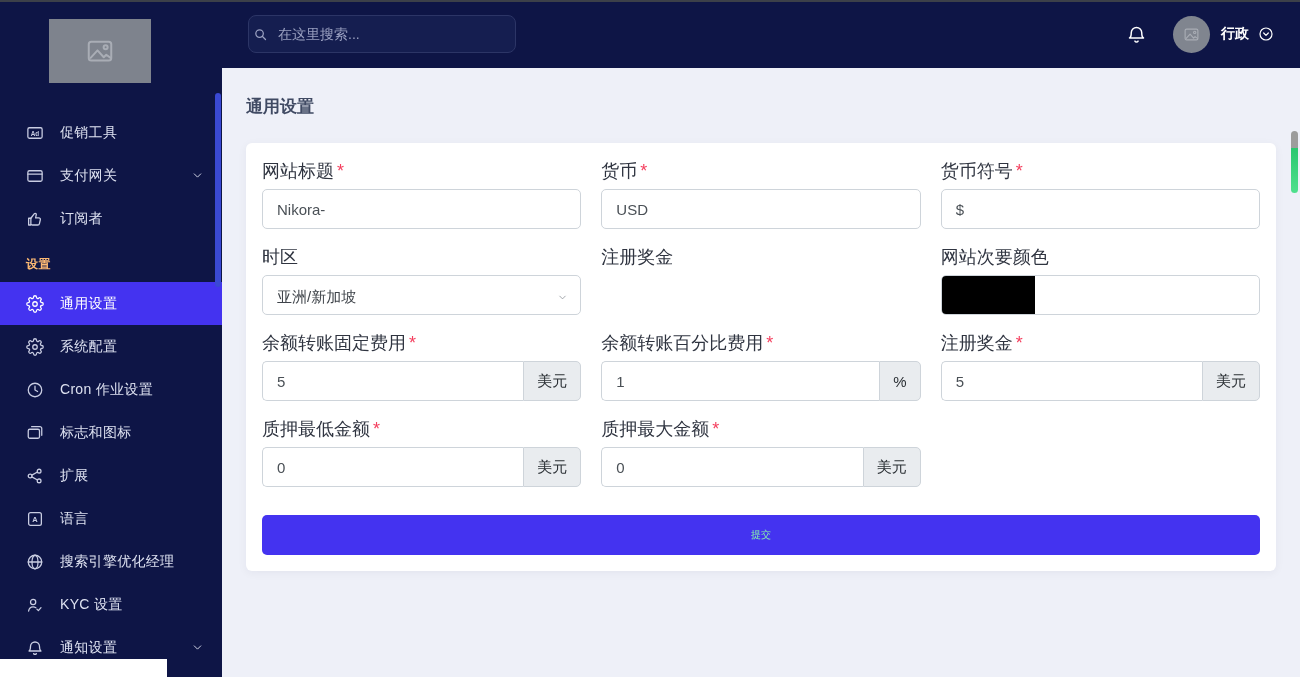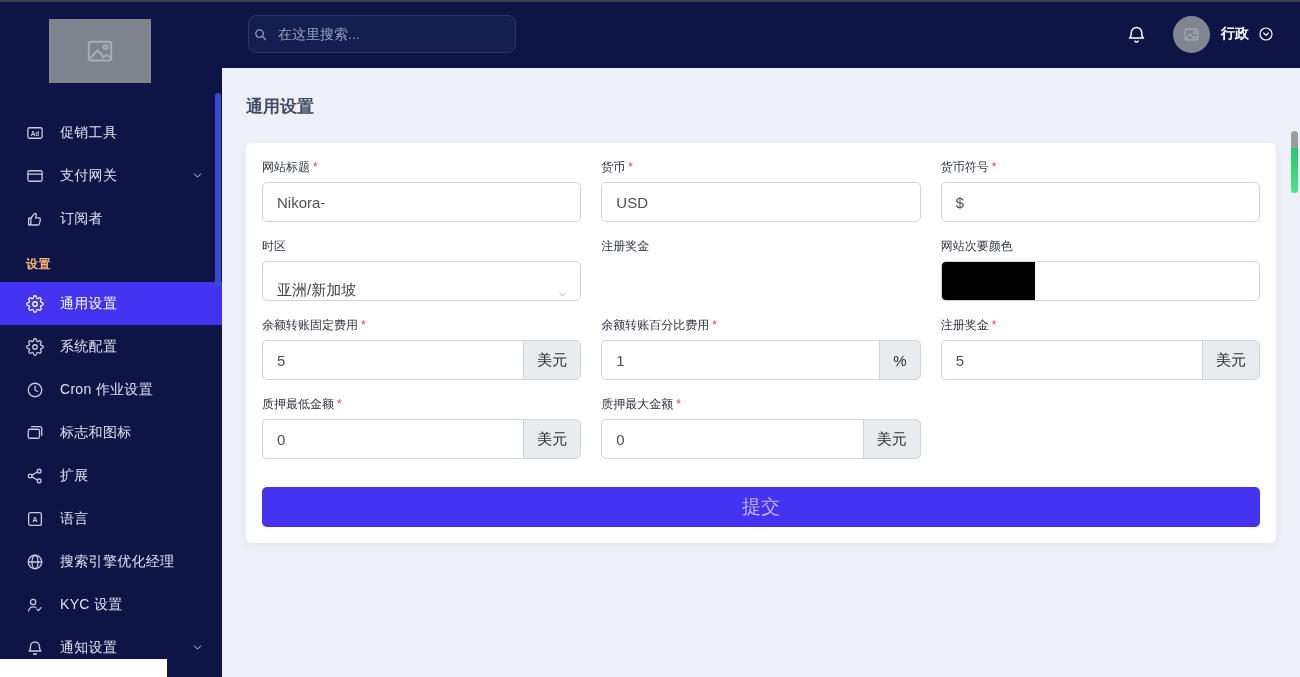--- a/index.html
+++ b/index.html
@@ -61,48 +61,48 @@
 
   .content { flex:1; padding:0 24px; position:relative; overflow:hidden; }
   .page-title { margin-top:27px; font-size:17px; font-weight:600; color:#404a63; }
 
   .card {
     margin-top:25px; background:#ffffff; border-radius:6px; padding:16px;
     box-shadow:0 2px 10px rgba(20,25,60,.05);
   }
   .form-grid { display:flex; flex-wrap:wrap; column-gap:20px; }
   .field { width:calc((100% - 40px)/3); margin-bottom:16px; }
-  .field-label { display:block; font-size:12px; color:#2f3440; margin-bottom:6px; }
+  .field-label { display:block; font-size:18px; color:#2f3440; margin-bottom:6px; }
   .req { color:#f43f5e; margin-left:3px; }
   .text-input {
     width:100%; height:40px; border:1px solid #ced4da; border-radius:5px; padding:0 14px;
     font-size:15px; color:#4a5056; background:#fff; outline:none; font-family:inherit;
   }
   .select-box {
     height:40px; border:1px solid #ced4da; border-radius:5px; background:#fff;
-    display:flex; align-items:flex-end; justify-content:space-between; padding:4px 12px 0 14px;
+    display:flex; align-items:center; justify-content:space-between; padding:4px 12px 0 14px;
     font-size:15px; color:#3f444a; cursor:pointer;
   }
   .select-box .caret { color:#8a8f96; display:inline-flex; }
   .select-box .caret svg { width:11px; height:11px; }
   .color-group {
     height:40px; border:1px solid #ced4da; border-radius:5px; background:#fff;
     display:flex; overflow:hidden; cursor:pointer;
   }
   .swatch { width:93px; height:100%; flex-shrink:0; }
   .color-text { flex:1; display:flex; align-items:center; padding-left:28px; font-size:15px; color:#4a5056; }
   .input-group { display:flex; height:40px; }
   .input-group .text-input { border-radius:5px 0 0 5px; border-right:none; flex:1; width:auto; }
   .addon {
     display:flex; align-items:center; padding:0 13px; background:#e9ecef;
     border:1px solid #ced4da; border-radius:0 5px 5px 0; font-size:15px; color:#2b3035; flex-shrink:0;
   }
   .submit-btn {
     width:100%; height:40px; margin-top:12px; background:#4433f0; border:none; border-radius:5px;
-    color:#c4b5fd; font-size:19px; cursor:pointer; font-family:inherit;
+    color:#86efac; font-size:10px; cursor:pointer; font-family:inherit;
   }
 
   
   .page-scrollbar { position:absolute; right:2px; top:131px; width:7px; height:62px; border-radius:4px; overflow:hidden; z-index:95; cursor:pointer; }
   .page-scrollbar .gray { height:17px; background:#9c9c9c; }
   .page-scrollbar .green { height:45px; background:linear-gradient(#29c76f,#4fe08d); }
   .white-box { position:absolute; left:0; bottom:0; width:167px; height:18px; background:#ffffff; z-index:96; }
 </style>
 </head>
 <body>

